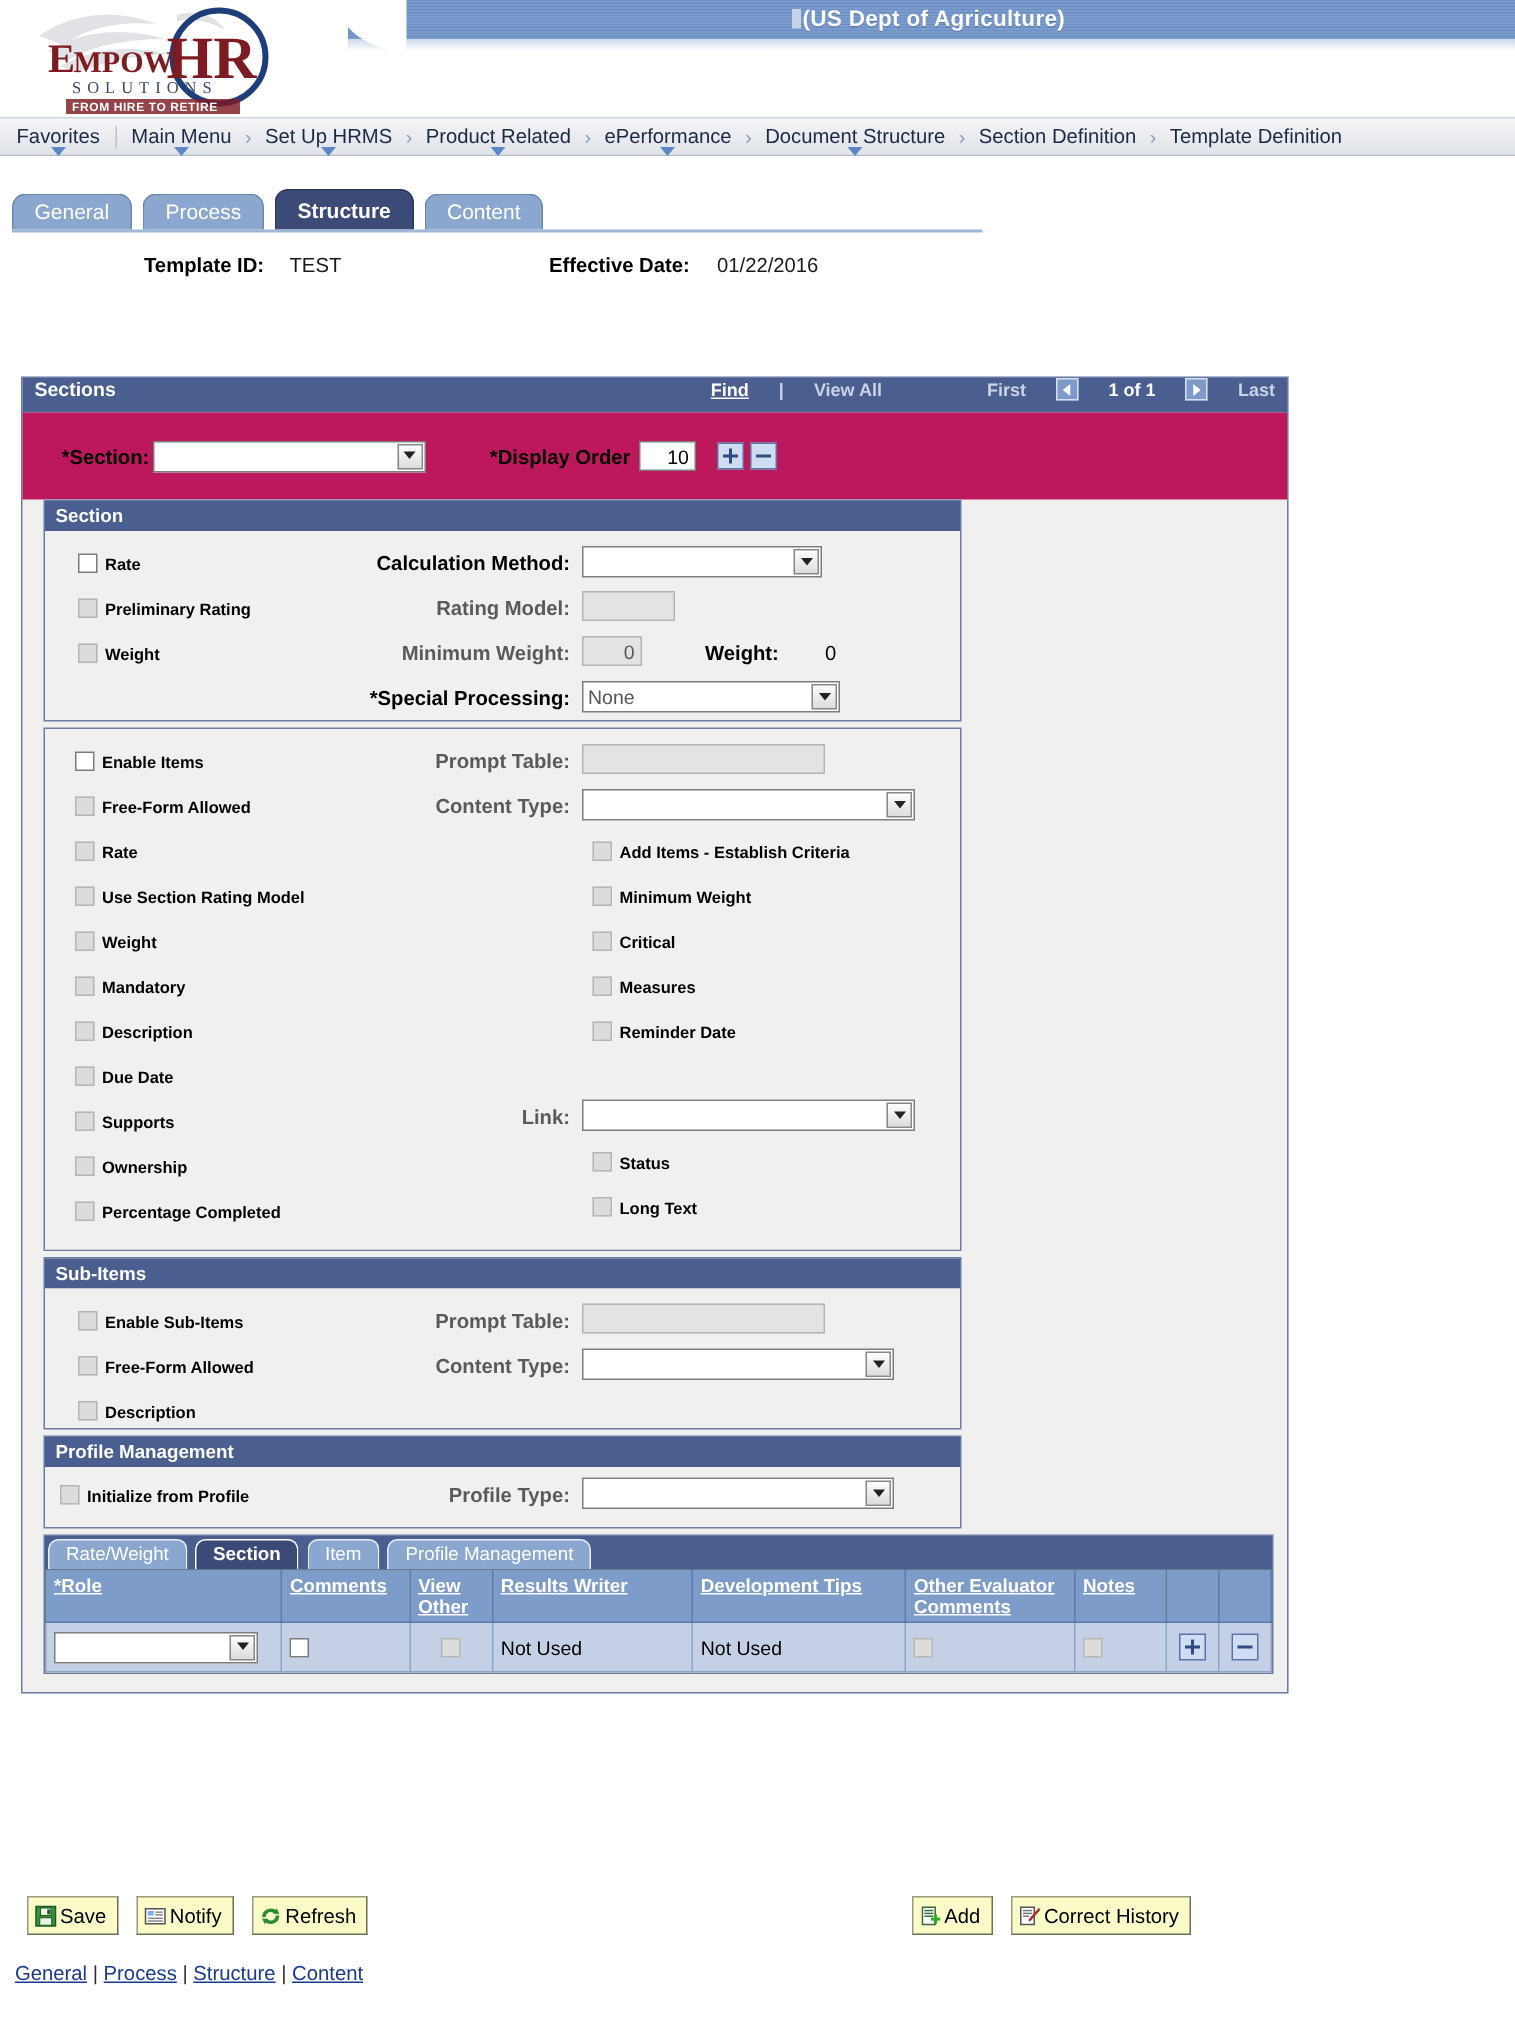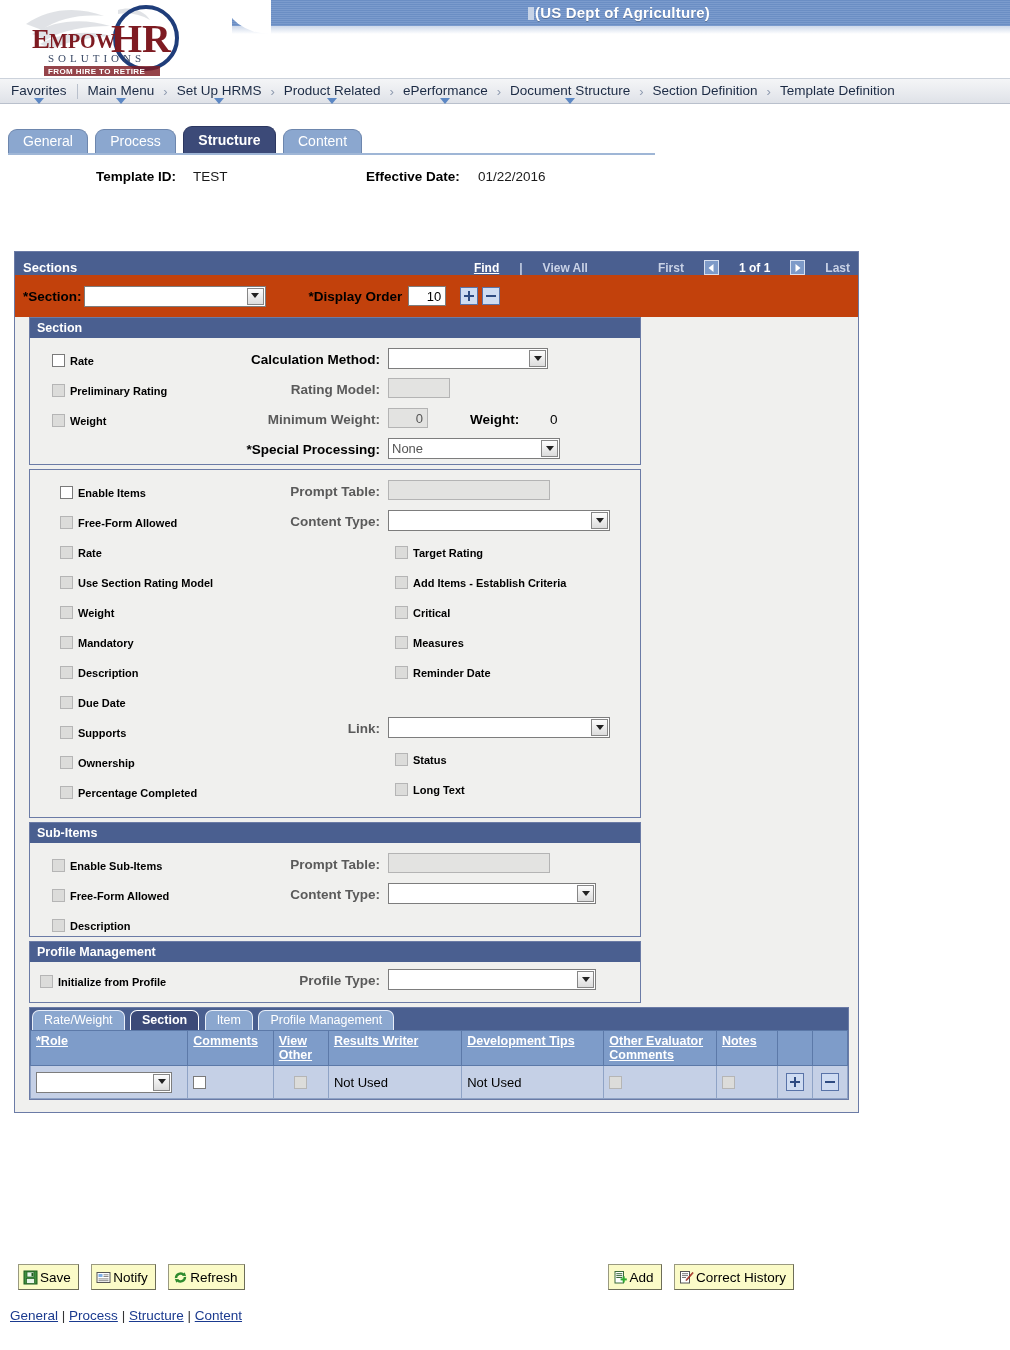--- a/index.html
+++ b/index.html
@@ -92,21 +92,21 @@
   .val { color: #1a1a1a; }
   .pos { position: absolute; }
 
   
   .sections-box {
     position: absolute; left: 14px; top: 251px; width: 845px;
     border: 1px solid #6b7ba6; background: #f0f0ee; box-sizing: border-box;
   }
   .grid-hdr {
     height: 23px; background: #4a5f90;
-    display: flex; align-items: flex-end; justify-content: space-between;
+    display: flex; align-items: flex-start; justify-content: space-between;
     padding: 0 8px; color: #ffffff; font-size: 13px; font-weight: bold;
   }
   .grid-hdr-right { font-weight: bold; font-size: 12px; display: flex; align-items: center; gap: 16px; }
   .gh-link { color: #ffffff; text-decoration: underline; cursor: pointer; font-weight: bold; }
   .gh-plain { color: #c9d2e6; font-weight: bold; }
   .gh-pipe { color: #c9d2e6; margin: 0 4px; }
   .gh-spacer { width: 38px; }
   .navbtn {
     display: inline-block; width: 13px; height: 13px; margin: 0 4px;
     background: #7d9ac8; border: 1px solid #d7e0f0; position: relative; cursor: pointer;
@@ -115,21 +115,21 @@
   .navbtn::after {
     content: ""; position: absolute; top: 50%; left: 50%;
     transform: translate(-50%,-50%);
     border-top: 4px solid transparent; border-bottom: 4px solid transparent;
   }
   .navbtn.prev::after { border-right: 5px solid #ffffff; }
   .navbtn.next::after { border-left: 5px solid #ffffff; }
   .counter { color: #ffffff; font-weight: bold; font-size: 12px; }
 
   
-  .sel-row { height: 42px; display: flex; align-items: center; padding-left: 8px; background: #c2410c; }
+  .sel-row { height: 58px; display: flex; align-items: center; padding-left: 26px; background: #be185d; }
   .fld-label { font-size: 13.5px; font-weight: bold; }
 
   select.ps, .ps-select {
     font-family: "Liberation Sans", sans-serif; font-size: 13px;
     height: 21px; box-sizing: border-box;
     border: 1px solid #7d7d7d; background: #ffffff;
     -webkit-appearance: none; appearance: none;
     padding: 0 22px 0 3px;
   }
   .selwrap { position: relative; display: inline-block; }
@@ -361,21 +361,21 @@
           <option>None</option>
         </select>
         <span class="arrow"></span>
       </span>
     </div>
   </div>
 
   <div class="panel">
     <div class="panel-body" style="height:347px;">
 
-      <div style="position:absolute;left:30px;top:8px;">
+      <div style="position:absolute;left:20px;top:8px;">
         <div class="cbrow">
           <span class="cb"></span><span>Enable Items</span>
         </div>
         <div class="cbrow">
           <span class="cb disabled"></span><span>Free-Form Allowed</span>
         </div>
         <div class="cbrow">
           <span class="cb disabled"></span><span>Rate</span>
         </div>
         <div class="cbrow">
@@ -408,24 +408,24 @@
       <input class="ps-text ro" style="position: absolute; left: 358px; top: 10px; width: 162px;" readonly="" value="">
 
       <span class="rlabel dim" style="position:absolute;left:210px;top:44px;width:140px;">Content Type:</span>
       <span class="selwrap" style="position:absolute;left:358px;top:40px;">
         <select class="ps" style="width:222px;"></select>
         <span class="arrow"></span>
       </span>
 
       <div style="position:absolute;left:365px;top:68px;">
         <div class="cbrow">
-          <span class="cb disabled"></span><span>Target Rating</span>
-        </div>
-        <div class="cbrow">
           <span class="cb disabled"></span><span>Add Items - Establish Criteria</span>
+        </div>
+        <div class="cbrow">
+          <span class="cb disabled"></span><span>Minimum Weight</span>
         </div>
         <div class="cbrow">
           <span class="cb disabled"></span><span>Critical</span>
         </div>
         <div class="cbrow">
           <span class="cb disabled"></span><span>Measures</span>
         </div>
         <div class="cbrow">
           <span class="cb disabled"></span><span>Reminder Date</span>
         </div>

